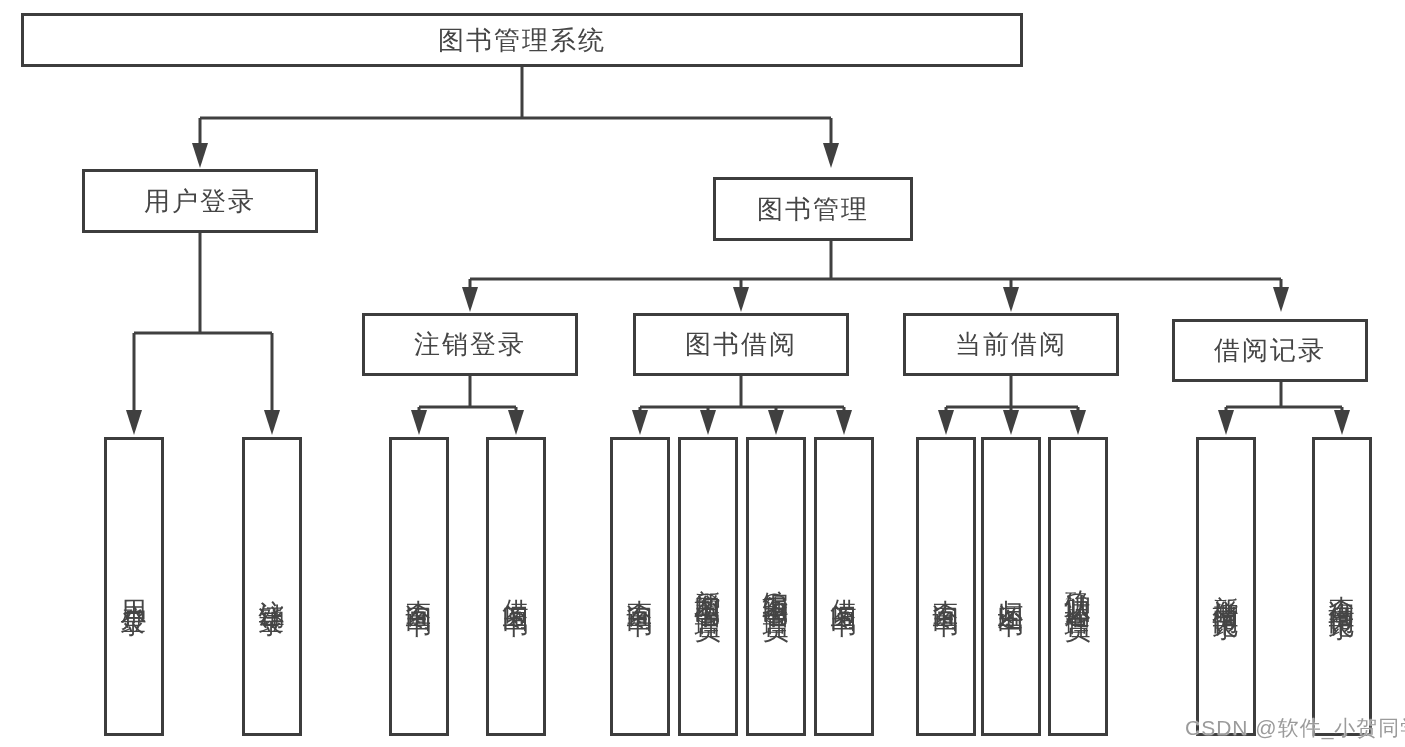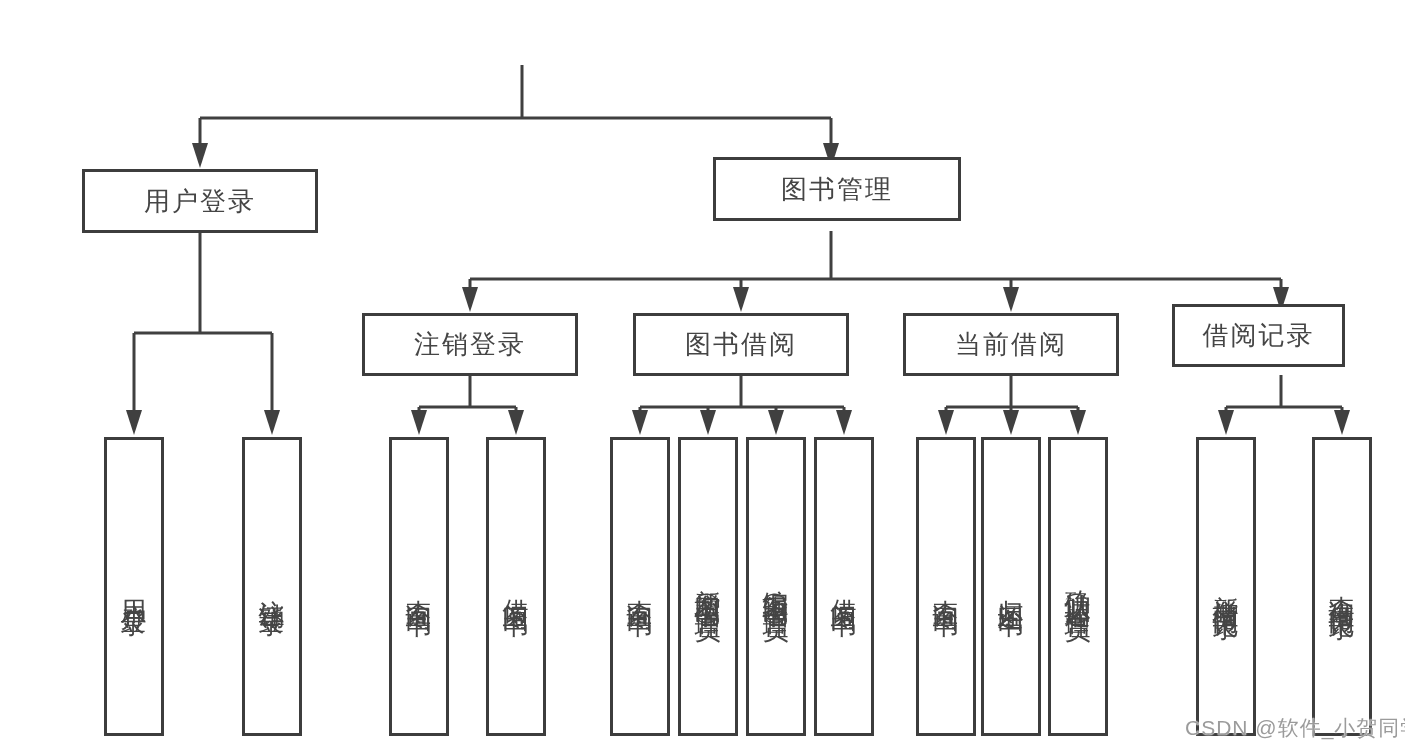--- a/index.html
+++ b/index.html
@@ -95,38 +95,41 @@
       <polygon points="768,410 784,410 776,435"></polygon>
       <polygon points="836,410 852,410 844,435"></polygon>
       <polygon points="938,410 954,410 946,435"></polygon>
       <polygon points="1003,410 1019,410 1011,435"></polygon>
       <polygon points="1070,410 1086,410 1078,435"></polygon>
       <polygon points="1218,410 1234,410 1226,435"></polygon>
       <polygon points="1334,410 1350,410 1342,435"></polygon>
     </g>
   </svg>
 
+  <div class="node hnode" style="left:21px; top:13px; width:1002px; height:54px">
+    <span>图书管理系统</span>
+  </div>
 
   <div class="node hnode" style="left:82px; top:169px; width:236px; height:64px">
     <span>用户登录</span>
   </div>
-  <div class="node hnode" style="left:713px; top:157px; width:248px; height:64px">
+  <div class="node hnode" style="left:713px; top:177px; width:200px; height:64px">
     <span>图书管理</span>
   </div>
 
   <div class="node hnode" style="left:362px; top:313px; width:216px; height:63px">
     <span>注销登录</span>
   </div>
   <div class="node hnode" style="left:903px; top:313px; width:216px; height:63px">
     <span>当前借阅</span>
   </div>
   <div class="node hnode" style="left:633px; top:313px; width:216px; height:63px">
     <span>图书借阅</span>
   </div>
-  <div class="node hnode" style="left:1172px; top:304px; width:173px; height:63px">
+  <div class="node hnode" style="left:1172px; top:319px; width:196px; height:63px">
     <span>借阅记录</span>
   </div>
 
   <div class="node vnode" style="left:104px; top:437px; width:60px; height:299px">
     <span>用户登录</span>
   </div>
   <div class="node vnode" style="left:242px; top:437px; width:60px; height:299px">
     <span>注销登录</span>
   </div>
 

